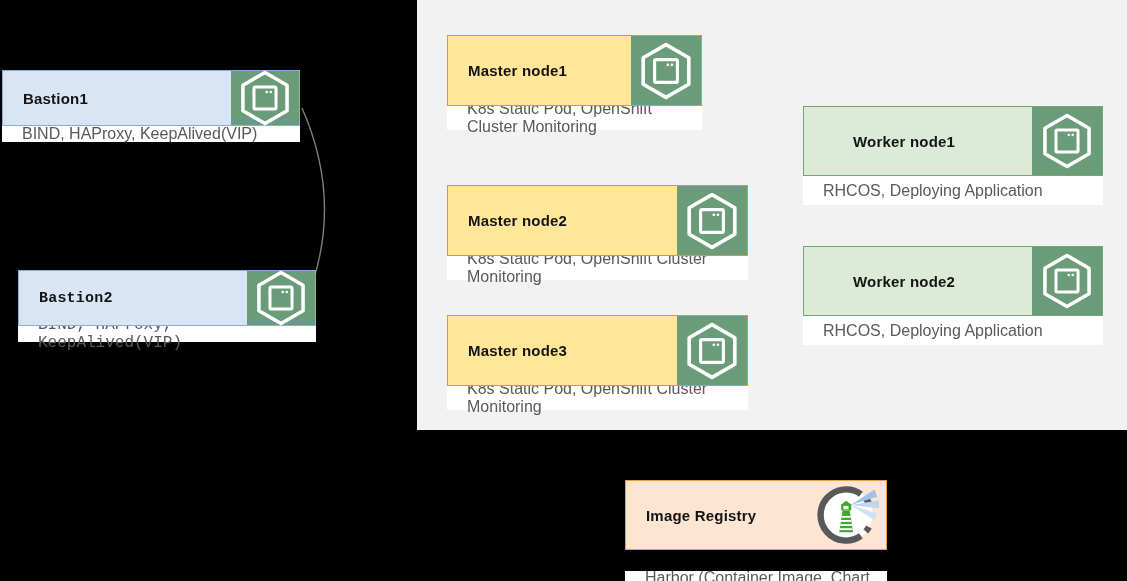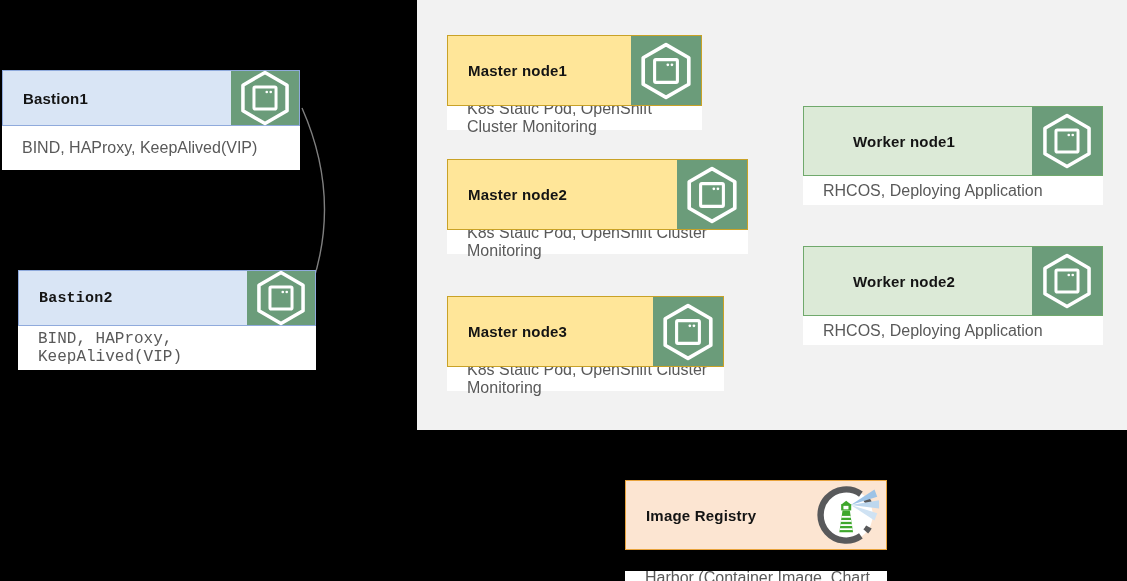--- a/index.html
+++ b/index.html
@@ -33,24 +33,24 @@
   .bastion .icon-block{width:68px;}
   .master  .node-main{background:var(--master-fill,#ffe699);border-color:var(--master-border,#c9a227);}
   .worker  .node-main{background:var(--worker-fill,#dcead7);border-color:var(--worker-border,#70a96c);}
   .registry .node-main{background:var(--registry-fill,#fce5d2);border-color:var(--registry-border,#e8a33d);align-items:center;}
   .registry .harbor-wrap{width:76px;display:flex;align-items:center;justify-content:center;background:transparent;}
   
   #panel-cluster{left:417px;top:0;width:710px;height:430px;}
   #bastion1{left:2px;top:70px;width:298px;}
   #bastion2{left:18px;top:270px;width:298px;font-family:Liberation Mono, monospace;}
   #bastion1 .node-main,#bastion2 .node-main{height:56px;}
-  #bastion1 .node-sub,#bastion2 .node-sub{height:44px;}
+  #bastion1 .node-sub,#bastion2 .node-sub{height:16px;}
   #master1{left:447px;top:35px;width:255px;}
-  #master2{left:447px;top:159px;width:301px;}
-  #master3{left:447px;top:296px;width:277px;}
+  #master2{left:447px;top:185px;width:301px;}
+  #master3{left:447px;top:315px;width:301px;}
   #master1 .node-main,#master2 .node-main,#master3 .node-main{height:71px;}
   #master1 .node-sub,#master2 .node-sub,#master3 .node-sub{height:24px;}
   #worker1{left:803px;top:106px;width:300px;}
   #worker2{left:803px;top:246px;width:300px;}
   #worker1 .node-main,#worker2 .node-main{height:70px;padding-left:29px;}
   #worker1 .node-sub,#worker2 .node-sub{height:29px;}
   #registry{left:625px;top:480px;width:262px;}
   #registry .node-main{height:70px;}
   #registry .node-sub{height:31px;margin-top:21px;}
   #connector-svg{position:absolute;left:0;top:0;pointer-events:none;}

